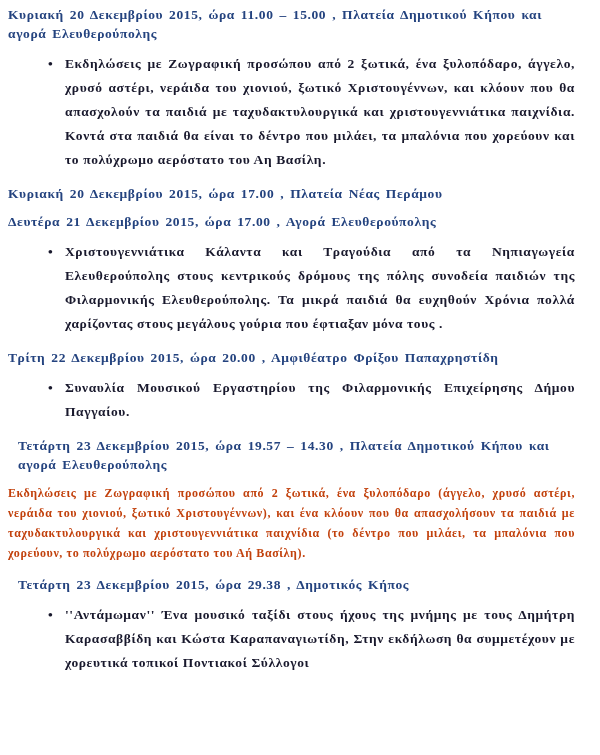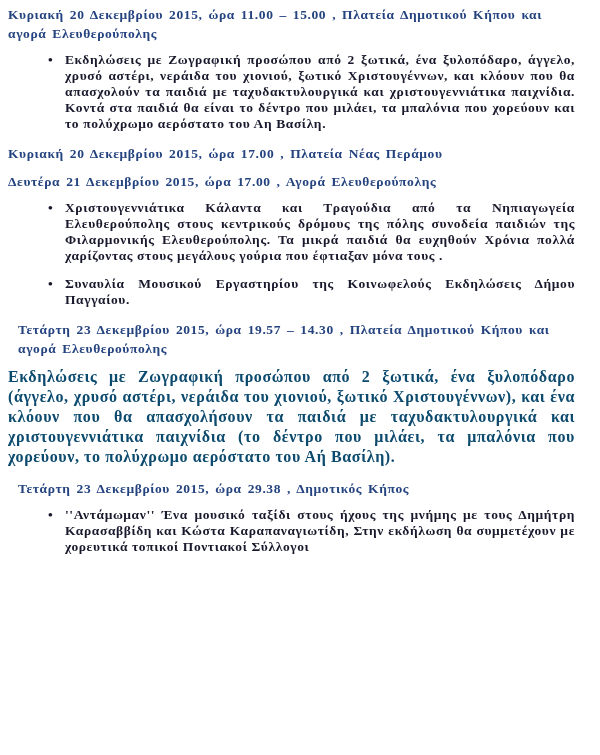--- a/index.html
+++ b/index.html
@@ -30,38 +30,38 @@
     padding-left: 10px;
   }
   .bullets {
     margin: 0 0 12px 0;
     padding: 0 0 0 57px;
     list-style: none;
   }
   .bullets li {
     position: relative;
     font-size: 13.5px;
-    line-height: 16px;
+    line-height: 24px;
     color: #19192d;
     letter-spacing: 0.6px;
     text-align: justify;
     text-justify: inter-word;
   }
   .bullets li::before {
     content: "\2022";
     position: absolute;
     left: -17px;
     top: 0;
     color: #19192d;
   }
   .para {
     margin: 0 0 12px 0;
-    font-size: 16px;
+    font-size: 12px;
     line-height: 20px;
-    color: #0c4a6e;
+    color: #c2410c;
     letter-spacing: 0.6px;
     text-align: justify;
     text-justify: inter-word;
   }
 </style>
 </head>
 <body>
 
 <div class="page">
 
@@ -70,22 +70,23 @@
     <li>Εκδηλώσεις με Ζωγραφική προσώπου από 2 ξωτικά, ένα ξυλοπόδαρο, άγγελο, χρυσό αστέρι, νεράιδα του χιονιού, ξωτικό Χριστουγέννων, και κλόουν που θα απασχολούν τα παιδιά με ταχυδακτυλουργικά και χριστουγεννιάτικα παιχνίδια. Κοντά στα παιδιά θα είναι το δέντρο που μιλάει, τα μπαλόνια που χορεύουν και το πολύχρωμο αερόστατο του Αη Βασίλη.</li>
   </ul>
 
   <h2 class="heading">Κυριακή 20 Δεκεμβρίου 2015, ώρα 17.00 , Πλατεία Νέας Περάμου</h2>
 
   <h2 class="heading">Δευτέρα 21 Δεκεμβρίου 2015, ώρα 17.00 , Αγορά Ελευθερούπολης</h2>
   <ul class="bullets">
     <li>Χριστουγεννιάτικα Κάλαντα και Τραγούδια από τα Νηπιαγωγεία Ελευθερούπολης στους κεντρικούς δρόμους της πόλης συνοδεία παιδιών της Φιλαρμονικής Ελευθερούπολης. Τα μικρά παιδιά θα ευχηθούν Χρόνια πολλά χαρίζοντας στους μεγάλους γούρια που έφτιαξαν μόνα τους .</li>
   </ul>
 
+  <h2 class="heading">Τρίτη 22 Δεκεμβρίου 2015, ώρα 20.00 , Αμφιθέατρο Φρίξου Παπαχρηστίδη</h2>
   <ul class="bullets">
-    <li>Συναυλία Μουσικού Εργαστηρίου της Κοινωφελούς Εκδηλώσεις Δήμου Παγγαίου.</li>
+    <li>Συναυλία Μουσικού Εργαστηρίου της Φιλαρμονικής Επιχείρησης Δήμου Παγγαίου.</li>
   </ul>
 
   <h2 class="heading indent">Τετάρτη 23 Δεκεμβρίου 2015, ώρα 19.57 – 14.30 , Πλατεία Δημοτικού Κήπου και αγορά Ελευθερούπολης</h2>
   <p class="para">Εκδηλώσεις με Ζωγραφική προσώπου από 2 ξωτικά, ένα ξυλοπόδαρο (άγγελο, χρυσό αστέρι, νεράιδα του χιονιού, ξωτικό Χριστουγέννων), και ένα κλόουν που θα απασχολήσουν τα παιδιά με ταχυδακτυλουργικά και χριστουγεννιάτικα παιχνίδια (το δέντρο που μιλάει, τα μπαλόνια που χορεύουν, το πολύχρωμο αερόστατο του Αή Βασίλη).</p>
 
   <h2 class="heading indent">Τετάρτη 23 Δεκεμβρίου 2015, ώρα 29.38 , Δημοτικός Κήπος</h2>
   <ul class="bullets">
     <li>''Αντάμωμαν'' Ένα μουσικό ταξίδι στους ήχους της μνήμης με τους Δημήτρη Καρασαββίδη και Κώστα Καραπαναγιωτίδη, Στην εκδήλωση θα συμμετέχουν με χορευτικά τοπικοί Ποντιακοί Σύλλογοι</li>
   </ul>
 

